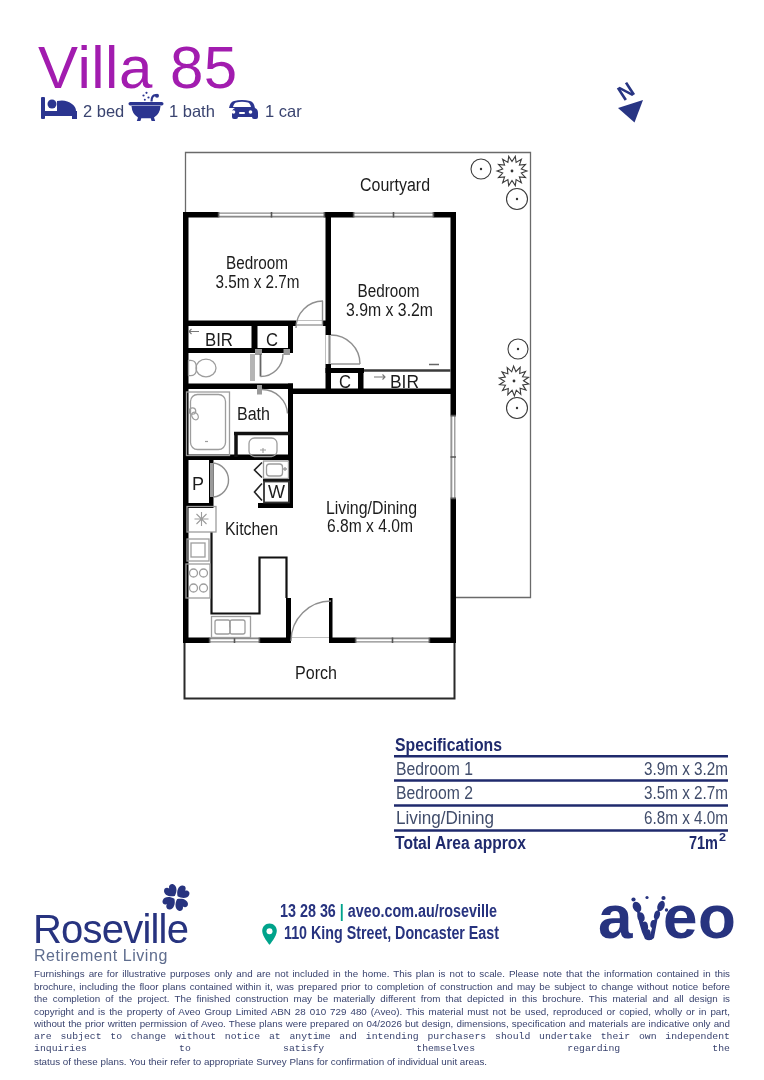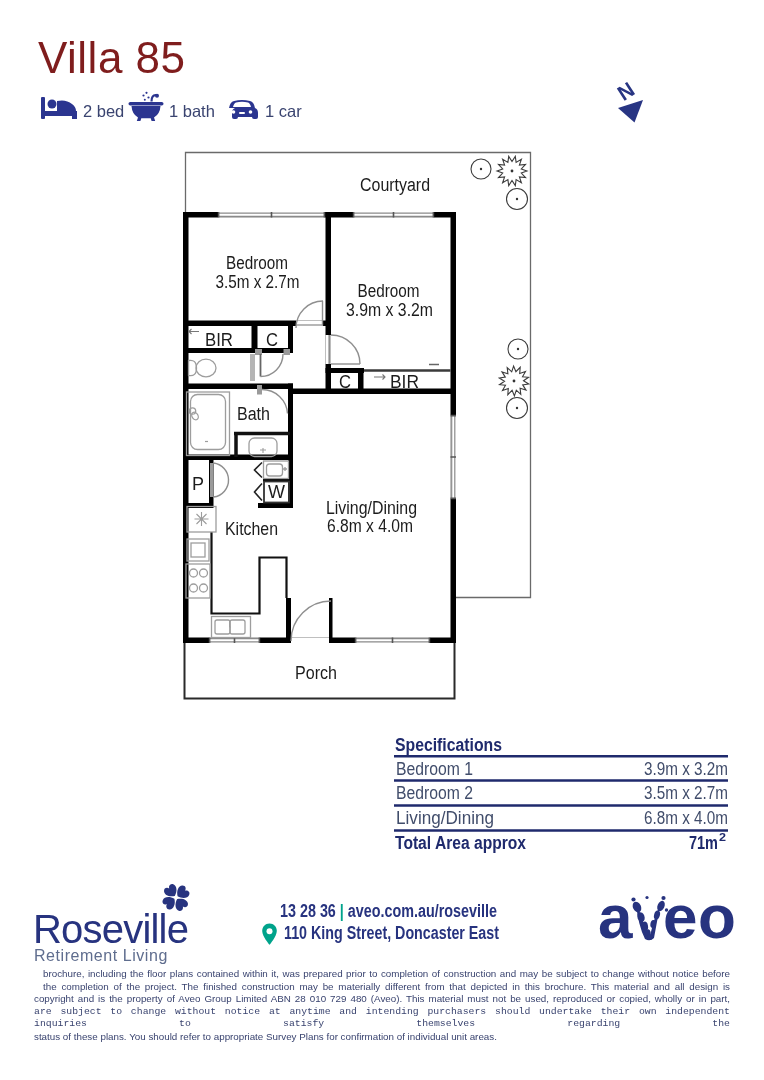--- a/index.html
+++ b/index.html
@@ -1,18 +1,18 @@
 <!DOCTYPE html>
 <html><head>
 <meta charset="utf-8">
 <style>
   html,body{margin:0;padding:0;}
   body{width:764px;height:1080px;background:#ffffff;font-family:"Liberation Sans",sans-serif;position:relative;overflow:hidden;}
   .abs{position:absolute;}
-  #title{left:38px;top:33px;font-size:44px;color:#7f1d1d;letter-spacing:0.5px;}
+  #title{left:38px;top:33px;font-size:60px;color:#a21caf;letter-spacing:0.5px;}
 </style>
 </head>
 <body>
 
 <div class="abs" id="title">Villa 85</div>
 
 <svg class="abs" style="left:0;top:0" width="764" height="1080" viewBox="0 0 764 1080">
   <g fill="#2b3590">
 
     <g>
@@ -293,18 +293,20 @@
       <circle cx="650" cy="937" r="2.7"></circle>
       <circle cx="633.5" cy="899.5" r="2.1"></circle>
       <circle cx="647" cy="897.5" r="1.6"></circle>
       <circle cx="663.5" cy="898" r="2.1"></circle>
       <circle cx="666.5" cy="910" r="1.7"></circle>
     </g>
   </g>
 </svg>
 
 <div class="abs" style="left:34px;top:968px;width:696px;font-size:9.8px;line-height:12.55px;color:#39436f;">
-<div style="text-align:justify;text-align-last:justify;margin-left:9px;">brochure, including the floor plans contained within it, was prepared prior to completion of construction and may be subject to change without notice before</div>
-<div style="text-align:justify;text-align-last:justify;margin-left:9px;">the completion of the project. The finished construction may be materially different from that depicted in this brochure. This material and all design is</div>
+<div style="text-align:justify;text-align-last:justify;">Furnishings are for illustrative purposes only and are not included in the home. This plan is not to scale. Please note that the information contained in this</div>
+<div style="text-align:justify;text-align-last:justify;">brochure, including the floor plans contained within it, was prepared prior to completion of construction and may be subject to change without notice before</div>
+<div style="text-align:justify;text-align-last:justify;">the completion of the project. The finished construction may be materially different from that depicted in this brochure. This material and all design is</div>
 <div style="text-align:justify;text-align-last:justify;">copyright and is the property of Aveo Group Limited ABN 28 010 729 480 (Aveo). This material must not be used, reproduced or copied, wholly or in part,</div>
+<div style="text-align:justify;text-align-last:justify;">without the prior written permission of Aveo. These plans were prepared on 04/2026 but design, dimensions, specification and materials are indicative only and</div>
 <div style="text-align:justify;text-align-last:justify;font-family:Liberation Mono, monospace;">are subject to change without notice at anytime and intending purchasers should undertake their own independent inquiries to satisfy themselves regarding the</div>
-<div>status of these plans. You should refer to appropriate Survey Plans for confirmation of individual unit areas.</div>
+<div>status of these plans. You their refer to appropriate Survey Plans for confirmation of individual unit areas.</div>
 </div>
 
 </body></html>

